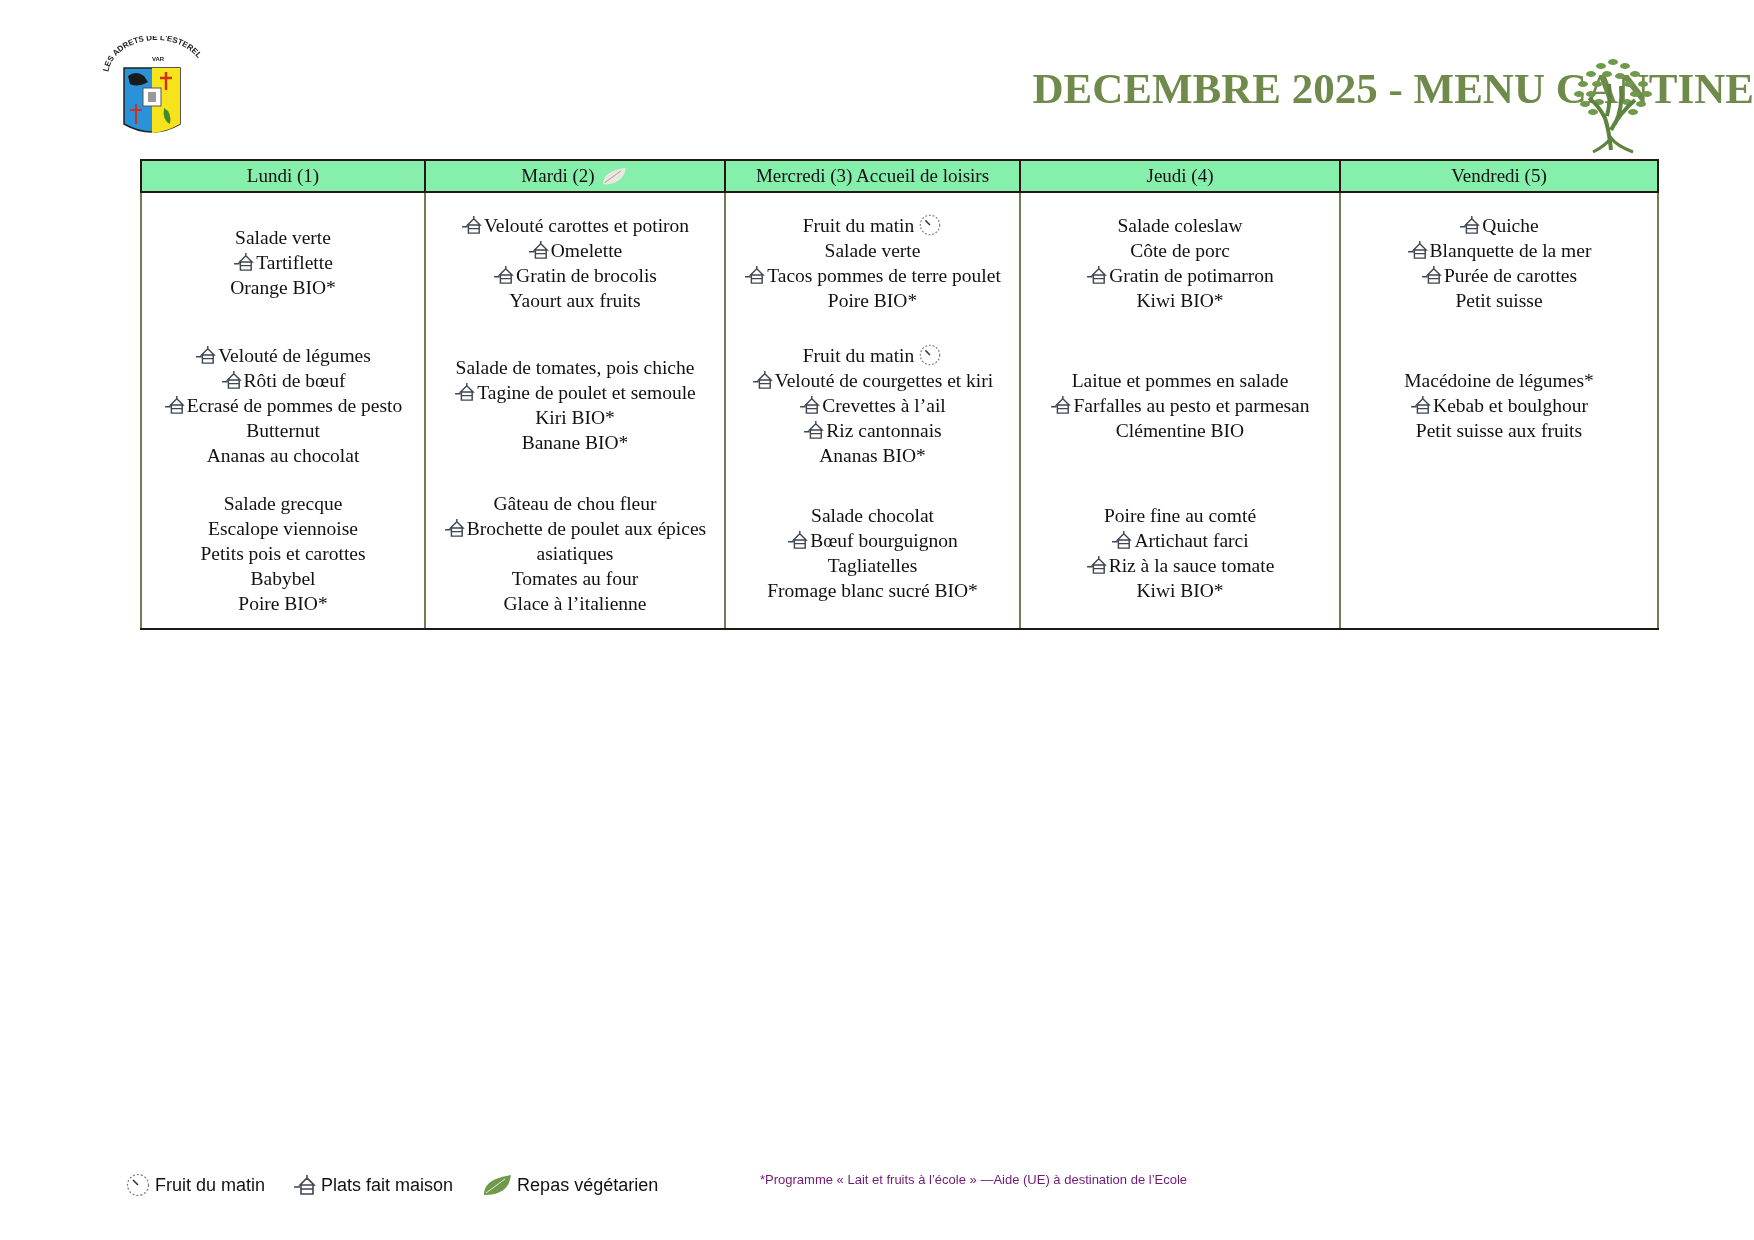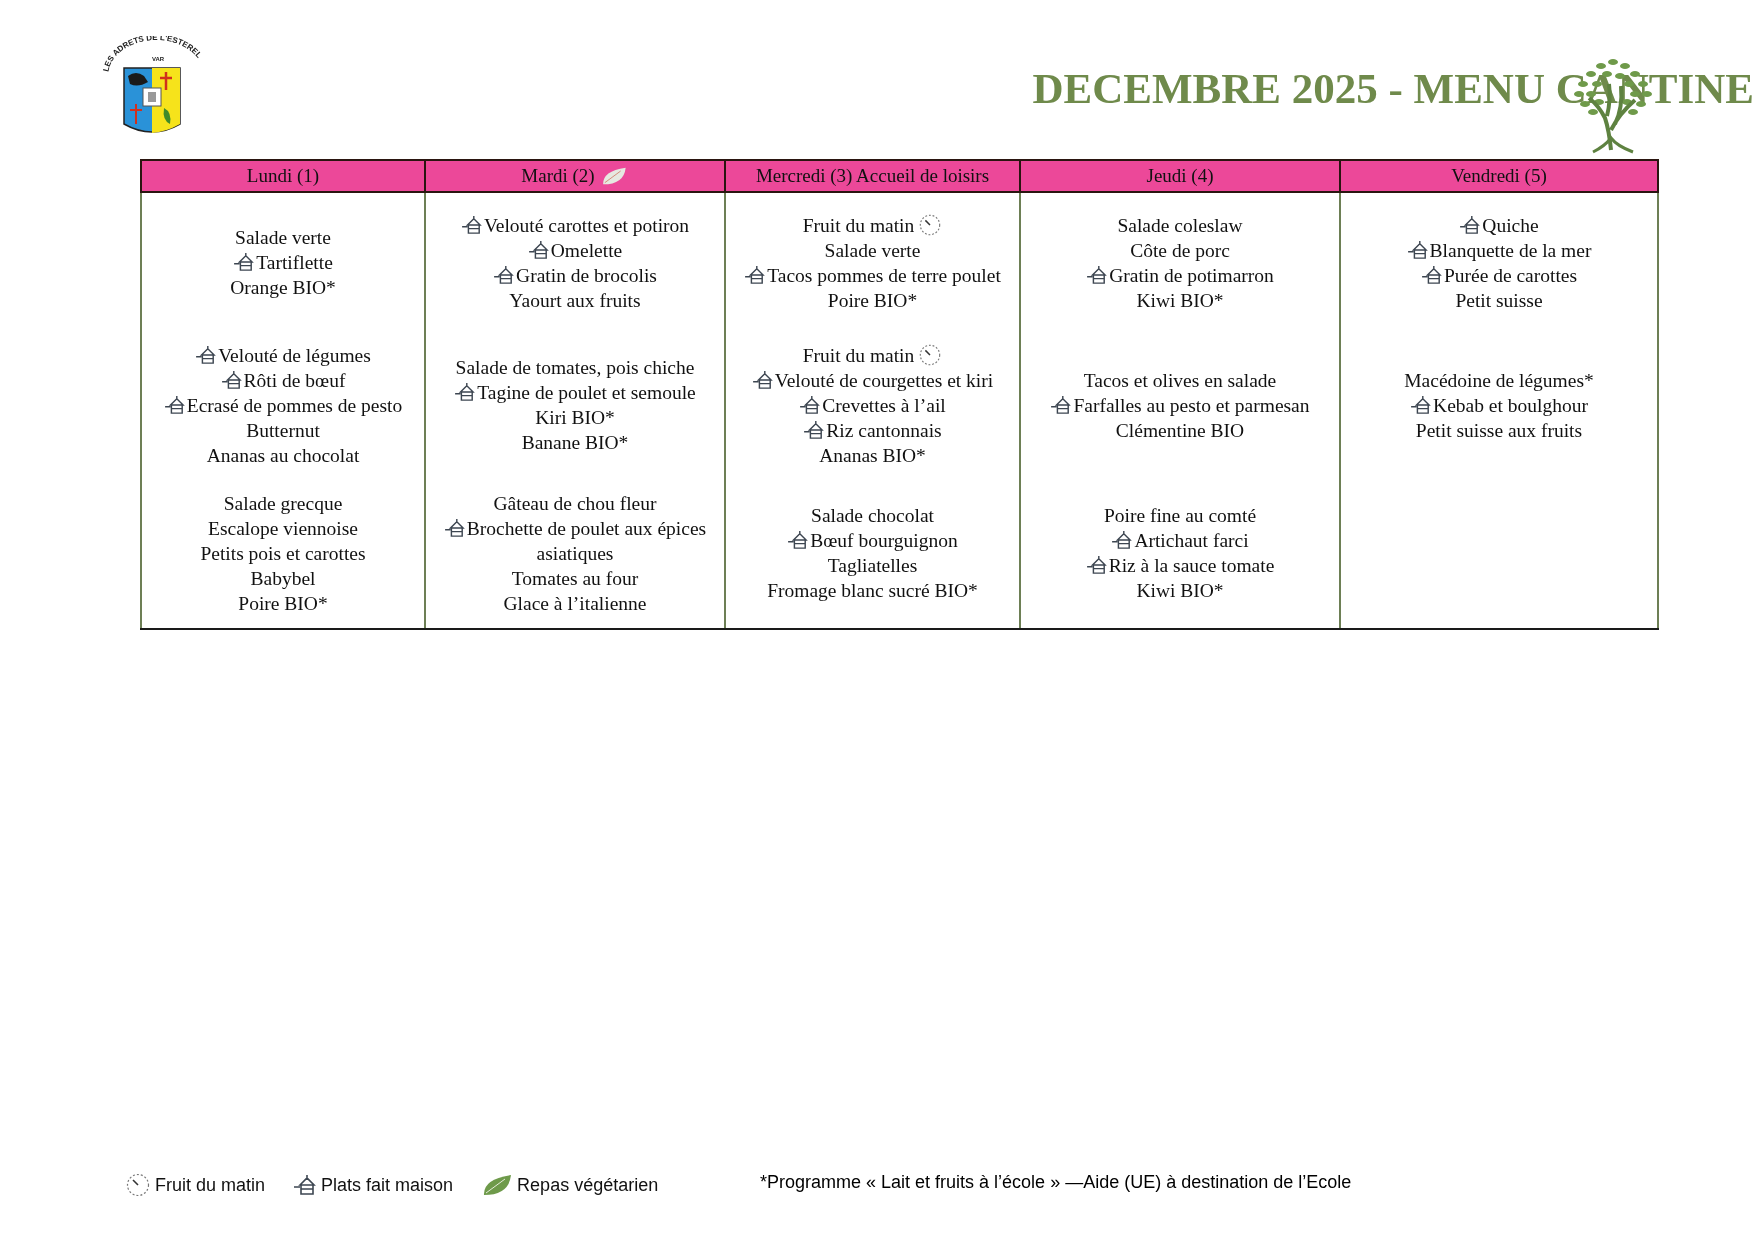--- a/index.html
+++ b/index.html
@@ -2,32 +2,32 @@
 <html><head>
   <meta charset="utf-8">
   <style>
     html, body { margin: 0; padding: 0; background: #ffffff; }
     body { width: 1754px; height: 1240px; position: relative; overflow: hidden; font-family: "Liberation Serif", "DejaVu Serif", serif; color: #111; }
     .logo { position: absolute; left: 100px; top: 36px; width: 110px; height: 104px; }
     .tree { position: absolute; left: 1565px; top: 50px; width: 96px; height: 104px; }
     .title { position: absolute; left: 0; right: 0; top: 64px; text-align: right; font-family: "Liberation Serif", "DejaVu Serif", serif; font-weight: bold; font-size: 43px; color: #6f8a4b; letter-spacing: 0px; margin-left: 20px; }
     table.menu { position: absolute; left: 140px; top: 159px; width: 1517px; border-collapse: collapse; table-layout: fixed; }
     table.menu col.c1 { width: 284px; } table.menu col.c2 { width: 300px; } table.menu col.c3 { width: 295px; } table.menu col.c4 { width: 320px; } table.menu col.c5 { width: 318px; }
-    tr.head td { background: #ec4899; border: 2px solid #2a1510; height: 30px; text-align: center; font-size: 19px; padding: 0; white-space: nowrap; }
+    tr.head td { background: #86efac; border: 2px solid #2a1510; height: 30px; text-align: center; font-size: 19px; padding: 0; white-space: nowrap; }
     tr.body td { border-left: 2px solid #6d7f55; border-right: 2px solid #6d7f55; text-align: center; font-size: 19.5px; line-height: 25px; vertical-align: middle; padding: 0; }
     tr.body.r1 td { height: 139px; } tr.body.r2 td { height: 146px; } tr.body.r3 td { height: 150px; }
     tr.body.last td { border-bottom: 2px solid #1a1a1a; }
     .item { display: block; white-space: nowrap; }
     .hm { display: inline-block; width: 22px; height: 18px; vertical-align: -2px; margin-right: 1px; }
     .leaf { display: inline-block; width: 30px; height: 20px; vertical-align: -4px; margin-left: 4px; }
     .clock { display: inline-block; width: 24px; height: 24px; vertical-align: -5px; margin-left: 4px; }
     .legend { position: absolute; top: 1172px; left: 125px; font-family: "Liberation Sans", "DejaVu Sans", sans-serif; font-size: 18px; color: #111; display: flex; align-items: center; }
     .legend .lg { display: flex; align-items: center; margin-right: 28px; }
     .legend .lg svg { margin-right: 4px; }
-    .footnote { position: absolute; top: 1172px; left: 760px; font-family: "Liberation Sans", "DejaVu Sans", sans-serif; font-size: 18px; color: #000000; white-space: nowrap; }
+    .footnote { position: absolute; top: 1172px; left: 760px; font-family: "Liberation Sans", "DejaVu Sans", sans-serif; font-size: 13px; color: #701a75; white-space: nowrap; }
   </style>
 </head>
 <body>
 
 <div class="logo">
   <svg width="110" height="104" viewBox="0 0 110 104">
     <defs>
         <path id="arcp" d="M8,40 A48,36 0 0 1 104,40"></path>
       </defs>
     <text font-family="Liberation Sans, sans-serif" font-size="8" font-weight="bold" fill="#222"><textPath href="#arcp" startOffset="4">LES ADRETS DE L'ESTEREL</textPath></text>
@@ -179,21 +179,21 @@
             </svg><span>Velouté de courgettes et kiri</span></span>
           <span class="item"><svg class="hm" viewBox="0 0 24 20">
               <path d="M1,12 L7,12 M7,10 L14,3 L21,10 Z M14,3 L14,0 M8,10 L8,19 L20,19 L20,10 M8,14 L20,14" stroke="#3d4651" stroke-width="1.6" fill="none"></path>
             </svg><span>Crevettes à l’ail</span></span>
           <span class="item"><svg class="hm" viewBox="0 0 24 20">
               <path d="M1,12 L7,12 M7,10 L14,3 L21,10 Z M14,3 L14,0 M8,10 L8,19 L20,19 L20,10 M8,14 L20,14" stroke="#3d4651" stroke-width="1.6" fill="none"></path>
             </svg><span>Riz cantonnais</span></span>
           <span class="item"><span>Ananas BIO*</span></span>
         </td>
         <td>
-          <span class="item"><span>Tacos et olives en salade</span></span>
+          <span class="item"><span>Laitue et pommes en salade</span></span>
           <span class="item"><svg class="hm" viewBox="0 0 24 20">
               <path d="M1,12 L7,12 M7,10 L14,3 L21,10 Z M14,3 L14,0 M8,10 L8,19 L20,19 L20,10 M8,14 L20,14" stroke="#3d4651" stroke-width="1.6" fill="none"></path>
             </svg><span>Farfalles au pesto et parmesan</span></span>
           <span class="item"><span>Clémentine BIO</span></span>
         </td>
         <td>
           <span class="item"><span>Macédoine de légumes*</span></span>
           <span class="item"><svg class="hm" viewBox="0 0 24 20">
               <path d="M1,12 L7,12 M7,10 L14,3 L21,10 Z M14,3 L14,0 M8,10 L8,19 L20,19 L20,10 M8,14 L20,14" stroke="#3d4651" stroke-width="1.6" fill="none"></path>
             </svg><span>Kebab et boulghour</span></span>

